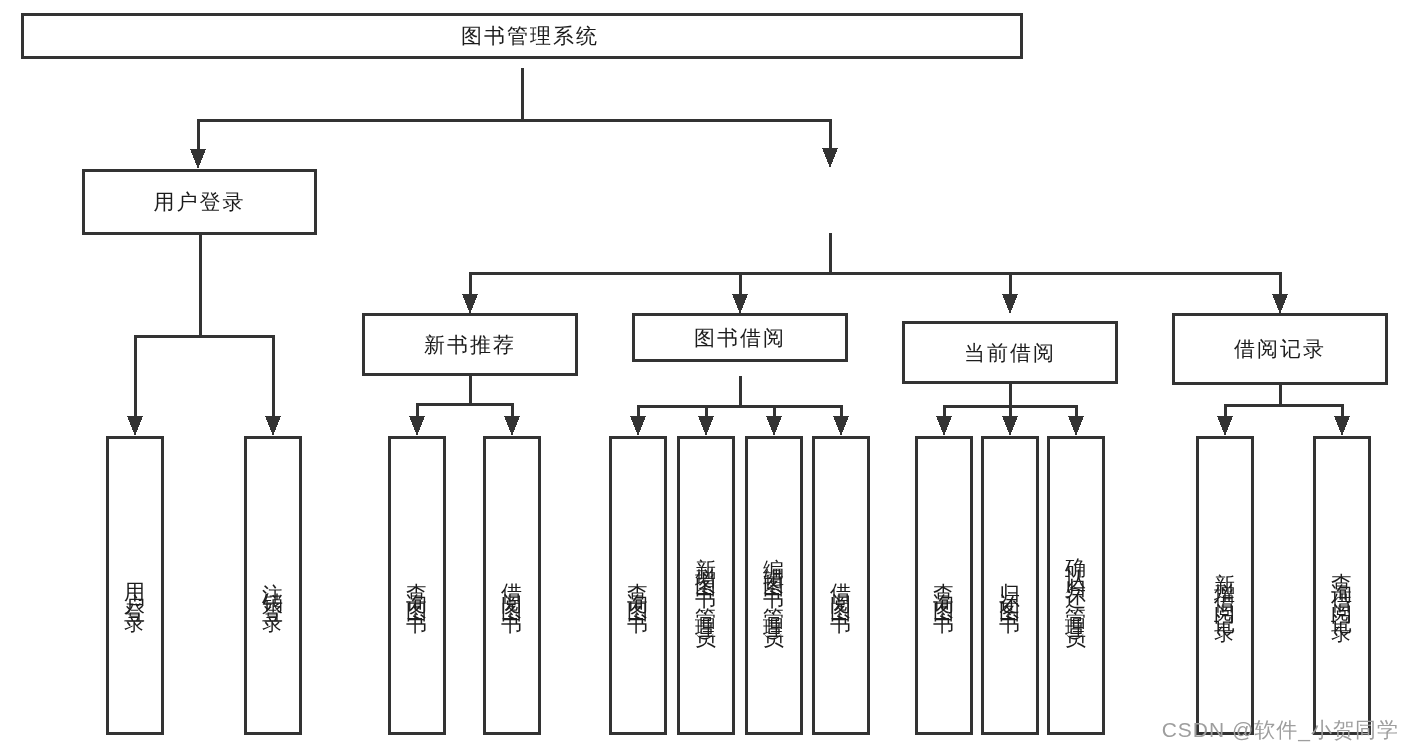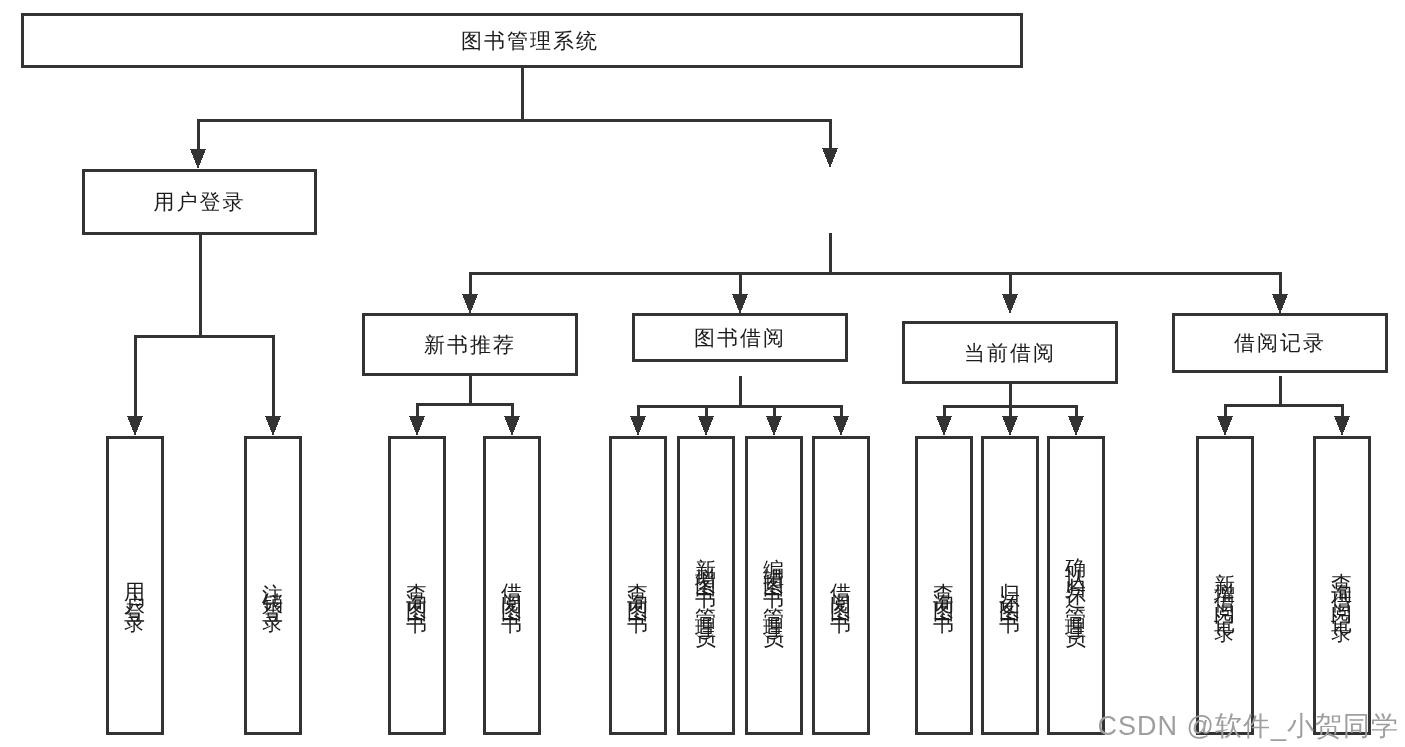--- a/index.html
+++ b/index.html
@@ -43,21 +43,21 @@
     letter-spacing:10px;
     line-height:1;
     width:58px;
     height:299px;
     top:436px;
   }
   .watermark{
     position:absolute;
     right:6px;
     bottom:3px;
-    font-size:27px;
+    font-size:21px;
     letter-spacing:1px;
     color:var(--wm);
     white-space:nowrap;
   }
 </style>
 </head>
 <body>
 
 <div class="canvas">
 
@@ -104,28 +104,28 @@
     <polygon fill="var(--line)" points="1002,416 1018,416 1010,436"></polygon>
     <polygon fill="var(--line)" points="1068,416 1084,416 1076,436"></polygon>
 
     <g stroke="var(--line)" stroke-width="3" fill="none">
       <path d="M1280 376 L1280 405 M1223.5 405 L1343.5 405 M1225 405 L1225 417 M1342 405 L1342 417"></path>
     </g>
     <polygon fill="var(--line)" points="1217,416 1233,416 1225,436"></polygon>
     <polygon fill="var(--line)" points="1334,416 1350,416 1342,436"></polygon>
   </svg>
 
-  <div class="node hnode" style="left:21px;top:13px;width:1002px;height:55px;padding-left:16px;">图书管理系统</div>
+  <div class="node hnode" style="left:21px;top:13px;width:1002px;height:46px;padding-left:16px;">图书管理系统</div>
 
   <div class="node hnode" style="left:82px;top:169px;width:235px;height:66px;">用户登录</div>
 
   <div class="node hnode" style="left:362px;top:313px;width:216px;height:63px;">新书推荐</div>
   <div class="node hnode" style="left:632px;top:313px;width:216px;height:49px;">图书借阅</div>
   <div class="node hnode" style="left:902px;top:321px;width:216px;height:63px;">当前借阅</div>
-  <div class="node hnode" style="left:1172px;top:313px;width:216px;height:60px;">借阅记录</div>
+  <div class="node hnode" style="left:1172px;top:313px;width:216px;height:72px;">借阅记录</div>
 
   <div class="node vleaf" style="left:106px;">用户登录</div>
   <div class="node vleaf" style="left:244px;">注销登录</div>
 
   <div class="node vleaf" style="left:388px;">查询图书</div>
   <div class="node vleaf" style="left:483px;">借阅图书</div>
 
   <div class="node vleaf" style="left:609px;">查询图书</div>
   <div class="node vleaf" style="left:677px;">新增图书（管理员）</div>
   <div class="node vleaf" style="left:745px;">编辑图书（管理员）</div>

